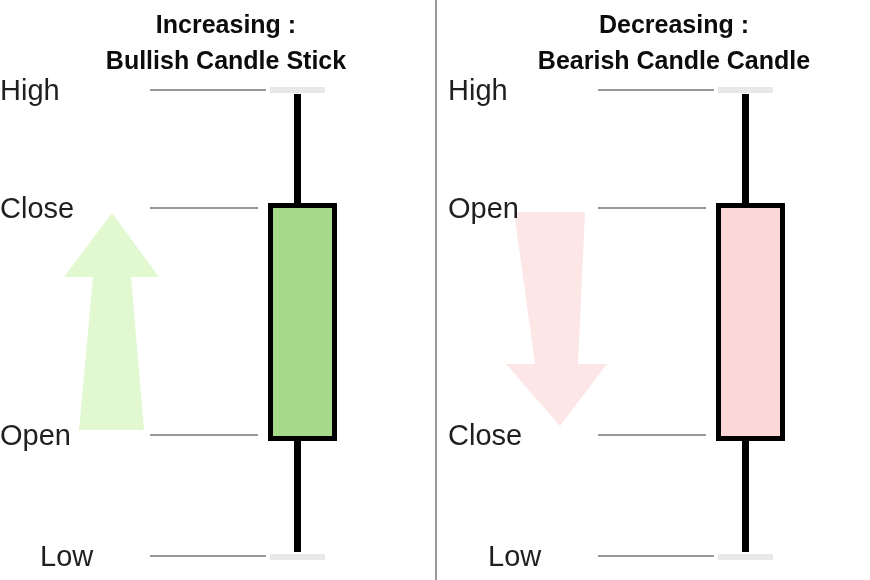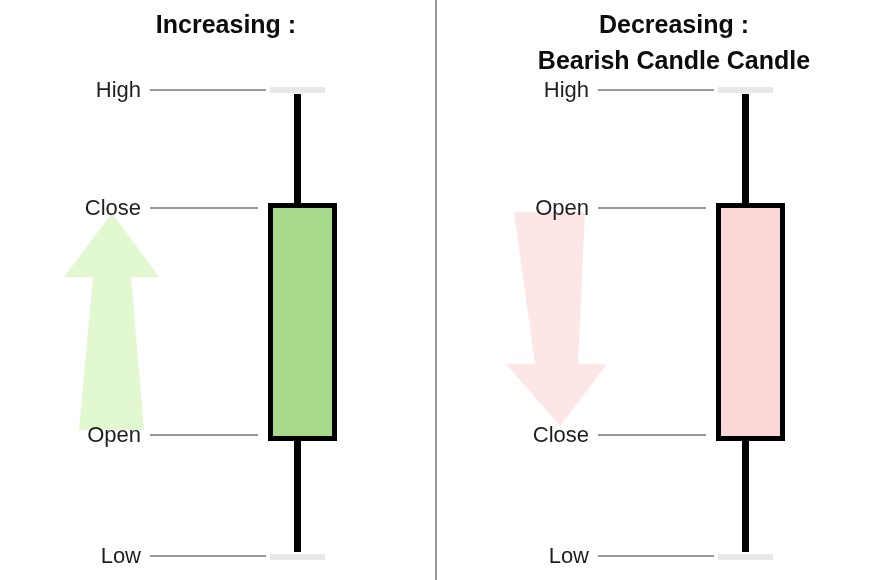--- a/index.html
+++ b/index.html
@@ -39,22 +39,22 @@
     font-size: 25px;
     font-weight: bold;
     line-height: 36px;
     color: #0c0c0c;
   }
 
   .price-label {
     position: absolute;
     left: 0;
     width: 141px;
-    text-align: right;
-    font-size: 22px;
+    text-align: left;
+    font-size: 29px;
     line-height: 28px;
     color: #1f1f1f;
     white-space: nowrap;
   }
   .lbl-high       { top: 76px;  }
   .lbl-body-top   { top: 194px; }
   .lbl-body-bottom{ top: 421px; }
   .lbl-low        { top: 542px; padding-left: 40px; }
 
   .leader {
@@ -113,20 +113,21 @@
 <div class="canvas">
 
   <div class="panel left">
 
     <svg class="arrow-svg" viewBox="0 0 435 580">
       <polygon points="112,213 159,277 131,277 144,430 79,430 93,277 64,277" style="fill: rgb(225, 248, 208);"></polygon>
     </svg>
 
     <div class="title" style="color: rgb(12, 12, 12);">
       <div>Increasing :</div>
+      <div>Bullish Candle Stick</div>
     </div>
 
     <div class="price-label lbl-high" style="color: rgb(31, 31, 31);">High</div>
     <div class="price-label lbl-body-top" style="color: rgb(31, 31, 31);">Close</div>
     <div class="price-label lbl-body-bottom" style="color: rgb(31, 31, 31);">Open</div>
     <div class="price-label lbl-low" style="color: rgb(31, 31, 31);">Low</div>
 
     <div class="leader row-high" style="background: rgb(153, 153, 153);"></div>
     <div class="leader row-body-top" style="background: rgb(153, 153, 153);"></div>
     <div class="leader row-body-bottom" style="background: rgb(153, 153, 153);"></div>

